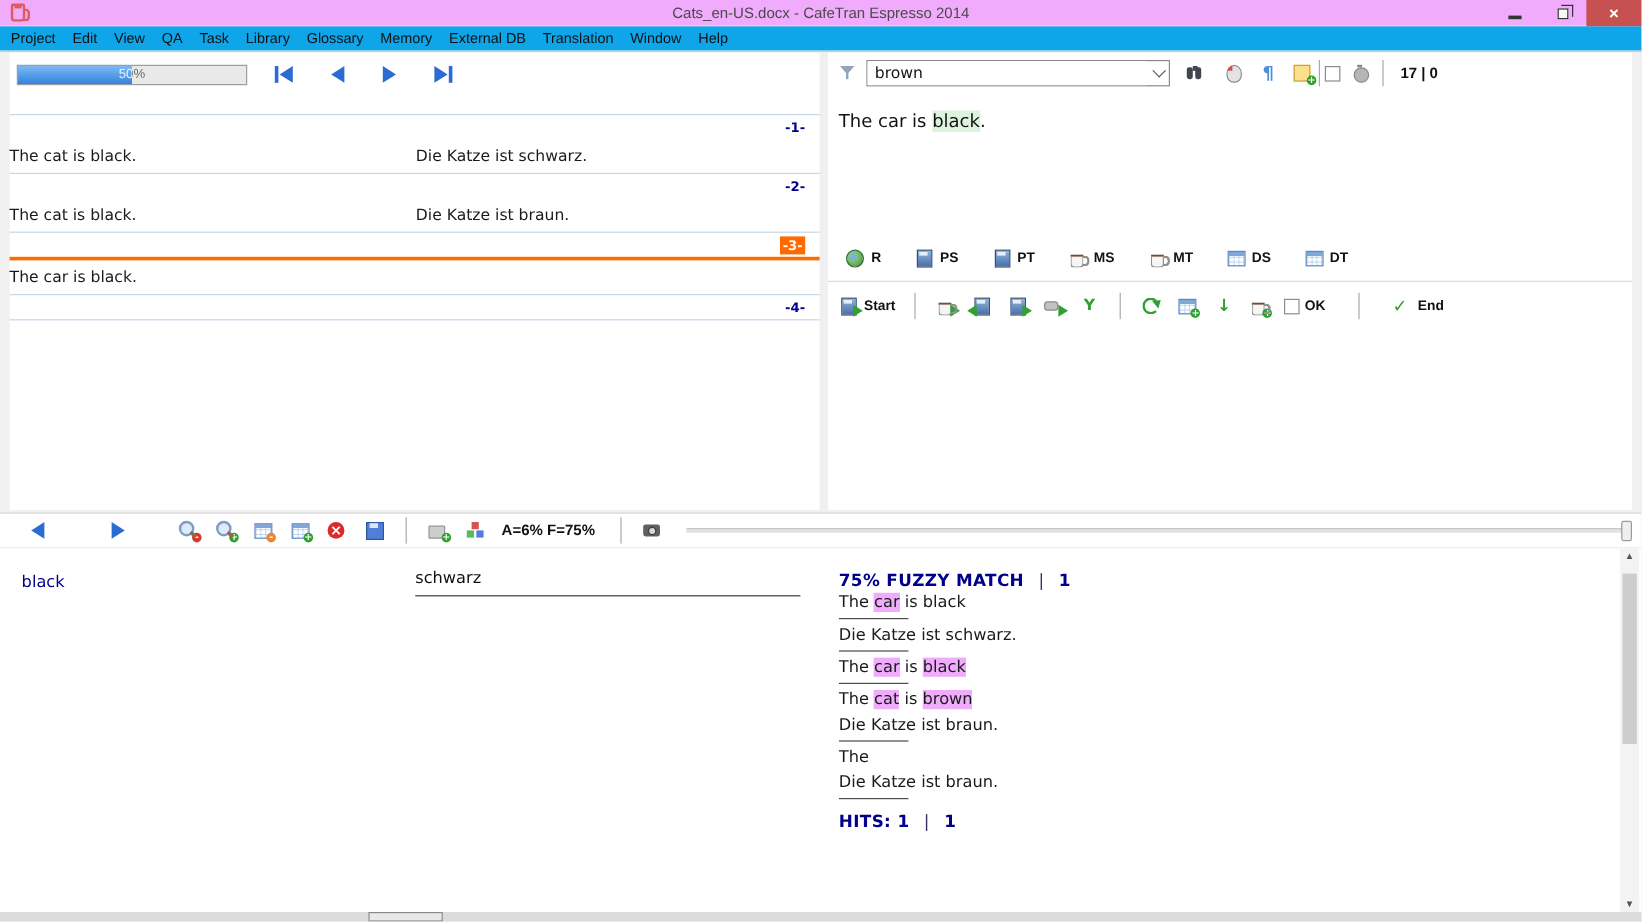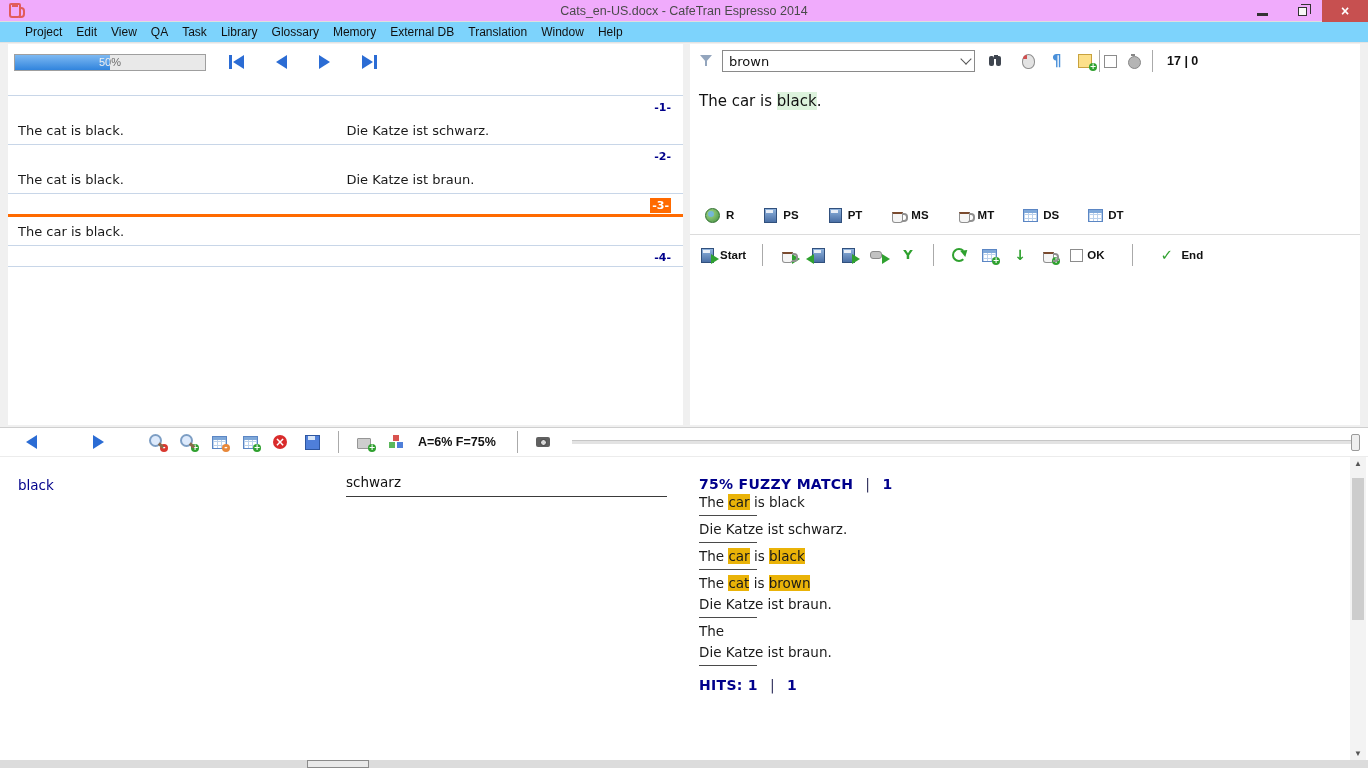--- a/index.html
+++ b/index.html
@@ -18,22 +18,22 @@
            font-size:12.5px; color:#4a4a4a; }
   .winctl { position:absolute; right:0; top:0; height:22px; display:flex; align-items:stretch; }
   .wbtn { width:40px; display:flex; align-items:center; justify-content:center; cursor:default; }
   .glyph-min { width:11px; height:3px; background:#333; margin-top:6px; }
   .glyph-rest { width:9px; height:9px; border:1.5px solid #333; position:relative; background:#f7f7f7; }
   .glyph-rest::before { content:""; position:absolute; left:2px; top:-4px; width:9px; height:9px;
            border:1.5px solid #333; border-left:none; border-bottom:none; }
   .wbtn.close { width:46px; color:#fff; font-size:14px; font-weight:bold; }
 
   
-  .menubar { position:absolute; left:0; top:22px; width:1368px; height:21px; background:#7dd3fc;
-             display:flex; align-items:center; padding-left:18px; border-bottom:1px solid #e3e3e3;}
+  .menubar { position:absolute; left:0; top:22px; width:1368px; height:21px; background:#0ea5e9;
+             display:flex; align-items:center; padding-left:2px; border-bottom:1px solid #e3e3e3;}
   .menu-item { padding:0 7px; font-size:12px; color:#111; line-height:20px; }
 
   
   .panel { position:absolute; background:#fff; }
   .left-panel  { left:8px;  top:44px; width:675px; height:381px; }
   .right-panel { left:690px; top:44px; width:670px; height:381px; }
 
   
   .lp-toolbar { display:flex; align-items:center; height:36px; padding-left:6px; }
   .pbar { position:relative; width:192px; height:17px; border:1px solid #9f9f9f; background:#e9e9e9; }
@@ -50,21 +50,21 @@
   .navbar-cap { width:3px; height:14px; background:#2b6cd4; margin:0 1px; }
 
   
   #segment-grid { margin-top:15px; border-top:1px solid #c8d6e8; }
   .seg-head { height:20px; text-align:right; padding-right:12px; line-height:20px; }
   .seg-num { font-size:11px; font-weight:bold; color:#00008b; font-family:"DejaVu Sans",sans-serif; }
   .seg.active .seg-num { background:#ff6a00; color:#fff; padding:1px 2px; }
   .seg-activeline { height:3px; background:#ff6a00; }
   .seg-row { display:flex; height:28px; align-items:center; }
   .seg-src, .seg-tgt { width:50%; font-family:"DejaVu Sans",sans-serif; font-size:13px; color:#1a1a1a; }
-  .seg-src { padding-left:10px; }
+  .seg-src { }
   .seg-tgt { padding-left:1px; }
   .seg-sep { border-bottom:1px solid #c8d6e8; }
 
   
   .rp-toolbar { display:flex; align-items:center; height:34px; padding-left:8px; }
   .combo { position:relative; width:253px; height:22px; border:1px solid #8a8a8a; background:#fff; margin-left:6px; }
   .combo input { position:absolute; left:0; top:0; width:232px; height:20px; border:none; outline:none;
                  padding-left:6px; font-family:"DejaVu Sans",sans-serif; font-size:13px; color:#111; }
   .combo-arrow { position:absolute; right:4px; top:4px; width:8px; height:8px;
                  border-right:1.5px solid #555; border-bottom:1.5px solid #555; transform:rotate(45deg); }
@@ -104,21 +104,21 @@
               font-size:13.5px; color:#111; }
 
   
   #match-list { position:absolute; left:699px; top:457px; width:645px; height:303px;
                 overflow:hidden; padding-top:20px; }
   .match-header { height:15px; line-height:15px; margin:0 0 0 0; font-family:"DejaVu Sans",sans-serif;
                   font-size:14px; font-weight:bold; color:#00008b; letter-spacing:.3px; }
   .match-group + .match-group .match-header { margin-top:12px; }
   .mh-bar { color:#33335e; margin:0 12px; font-weight:normal; }
   .match-line { line-height:21px; font-family:"DejaVu Sans",sans-serif; font-size:13.5px; color:#1a1a1a; }
-  .match-line .hl { background:#eab308; }
+  .match-line .hl { background:#f0abfc; }
   .match-rule { width:58px; border-top:1px solid #4a4a4a; margin:2px 0 3px 0; }
 
   
   .vscroll { position:absolute; left:1350px; top:457px; width:16px; height:303px; background:#f3f3f3; }
   .vthumb { position:absolute; left:2px; top:21px; width:12px; height:142px; background:#cdcdcd; }
   .varrow { position:absolute; left:0; width:16px; text-align:center; font-size:8px; color:#555; }
   .varrow.up{ top:2px; } .varrow.down{ bottom:2px; }
   .hscroll { position:absolute; left:0; top:760px; width:1368px; height:8px; background:#dcdcdc; }
   .hthumb { position:absolute; left:307px; top:0; width:62px; height:8px; background:#e9e9e9;
             border:1px solid #8a8a8a; }

